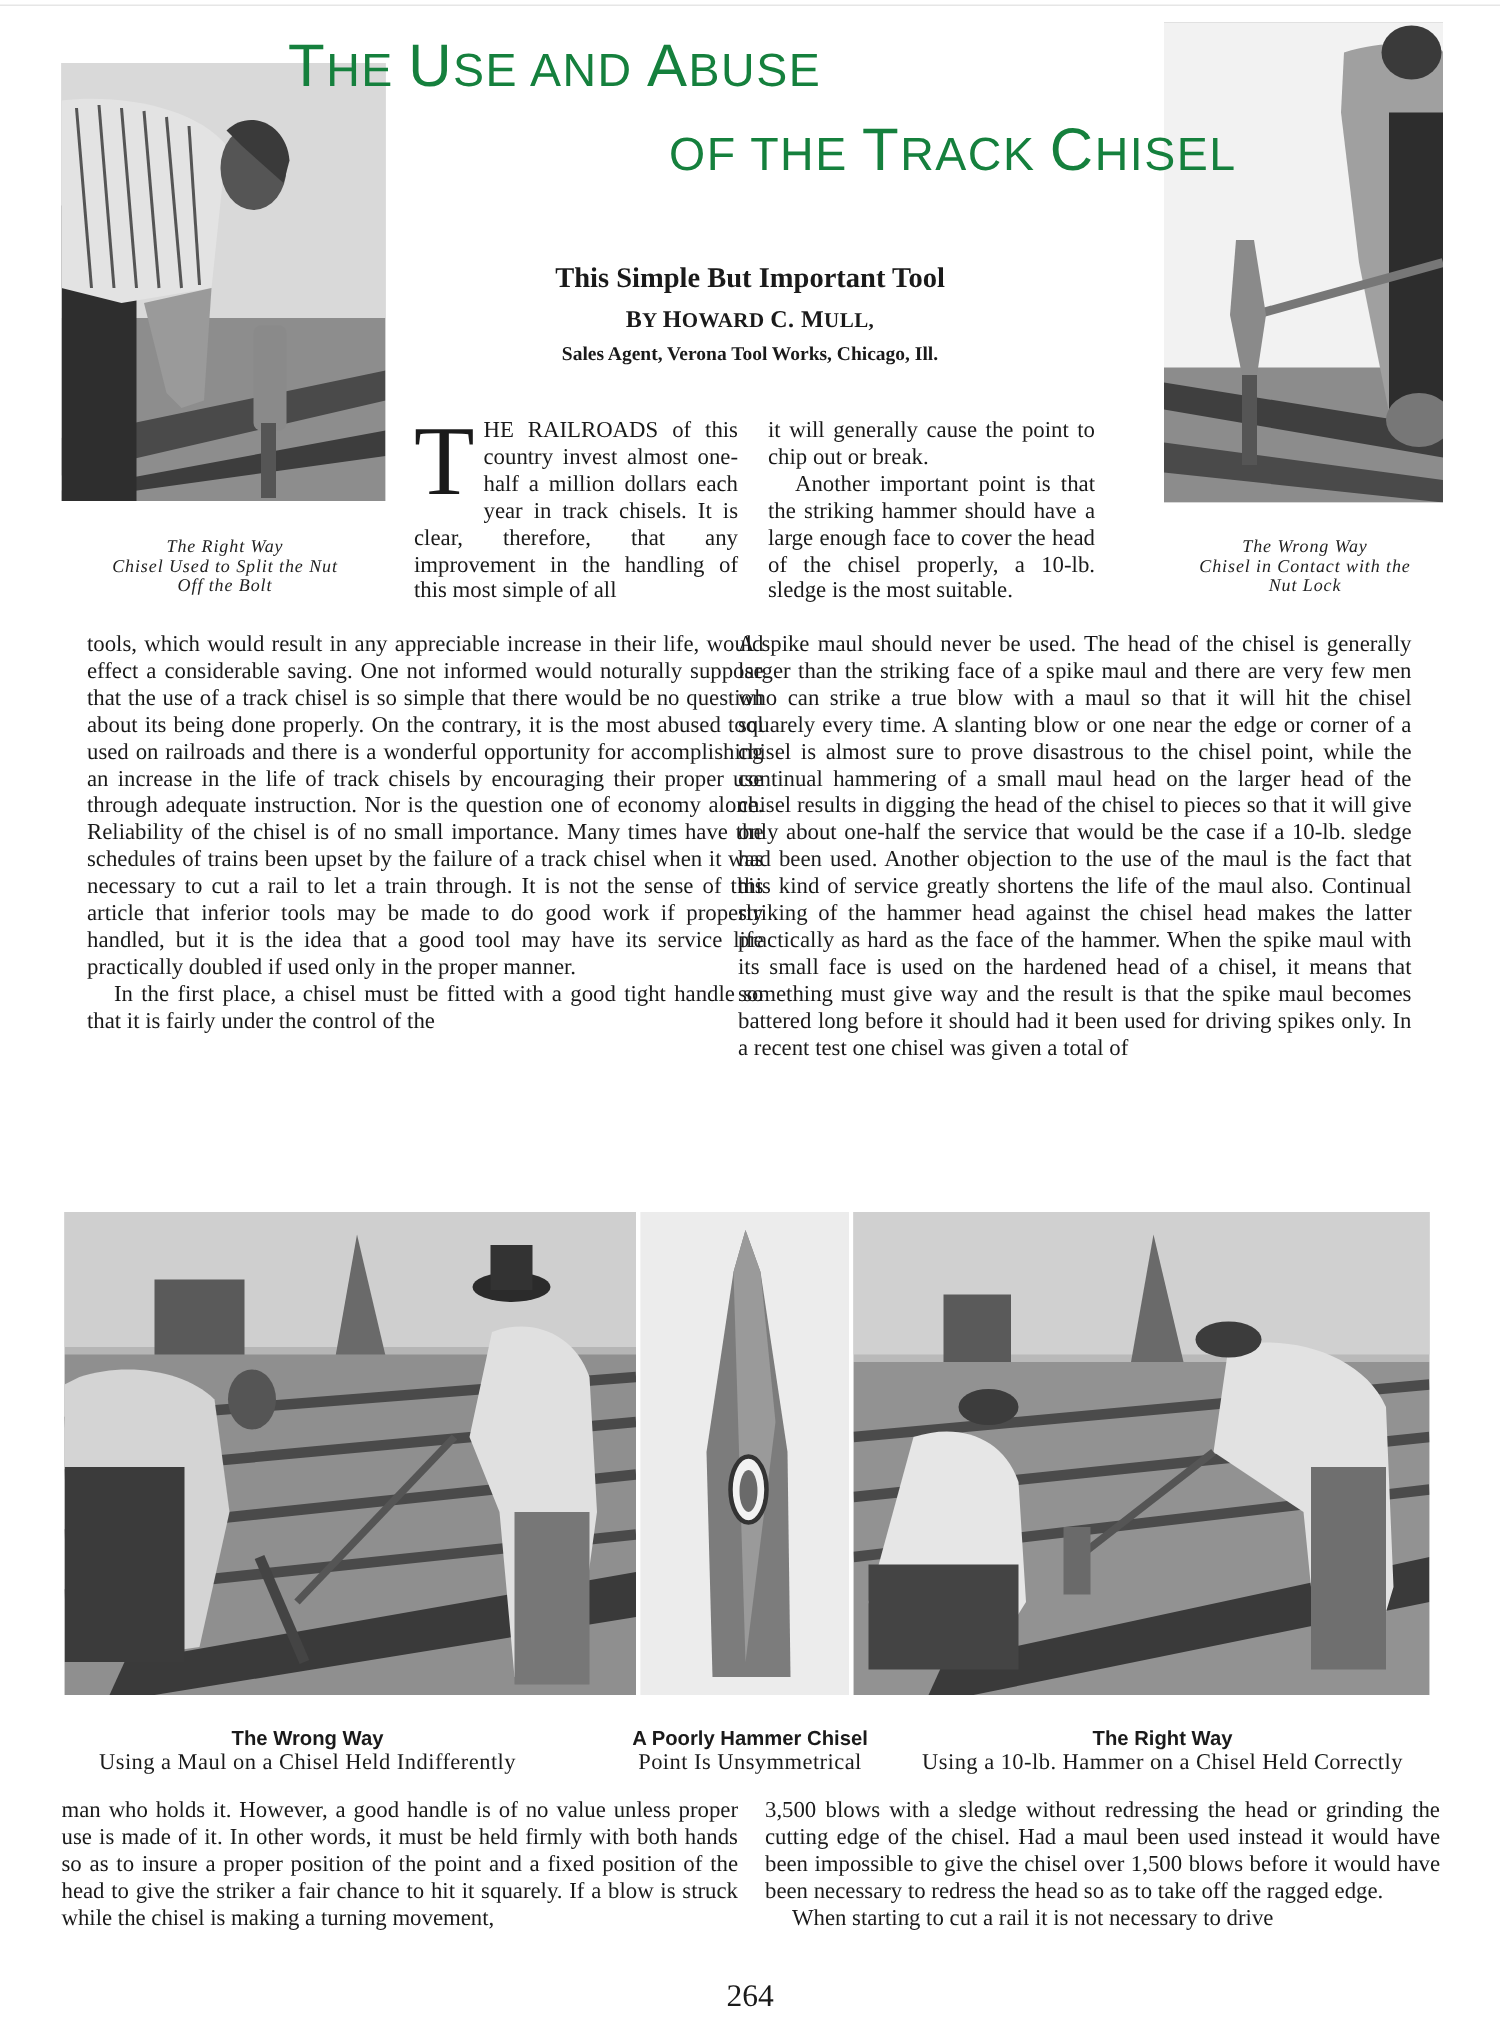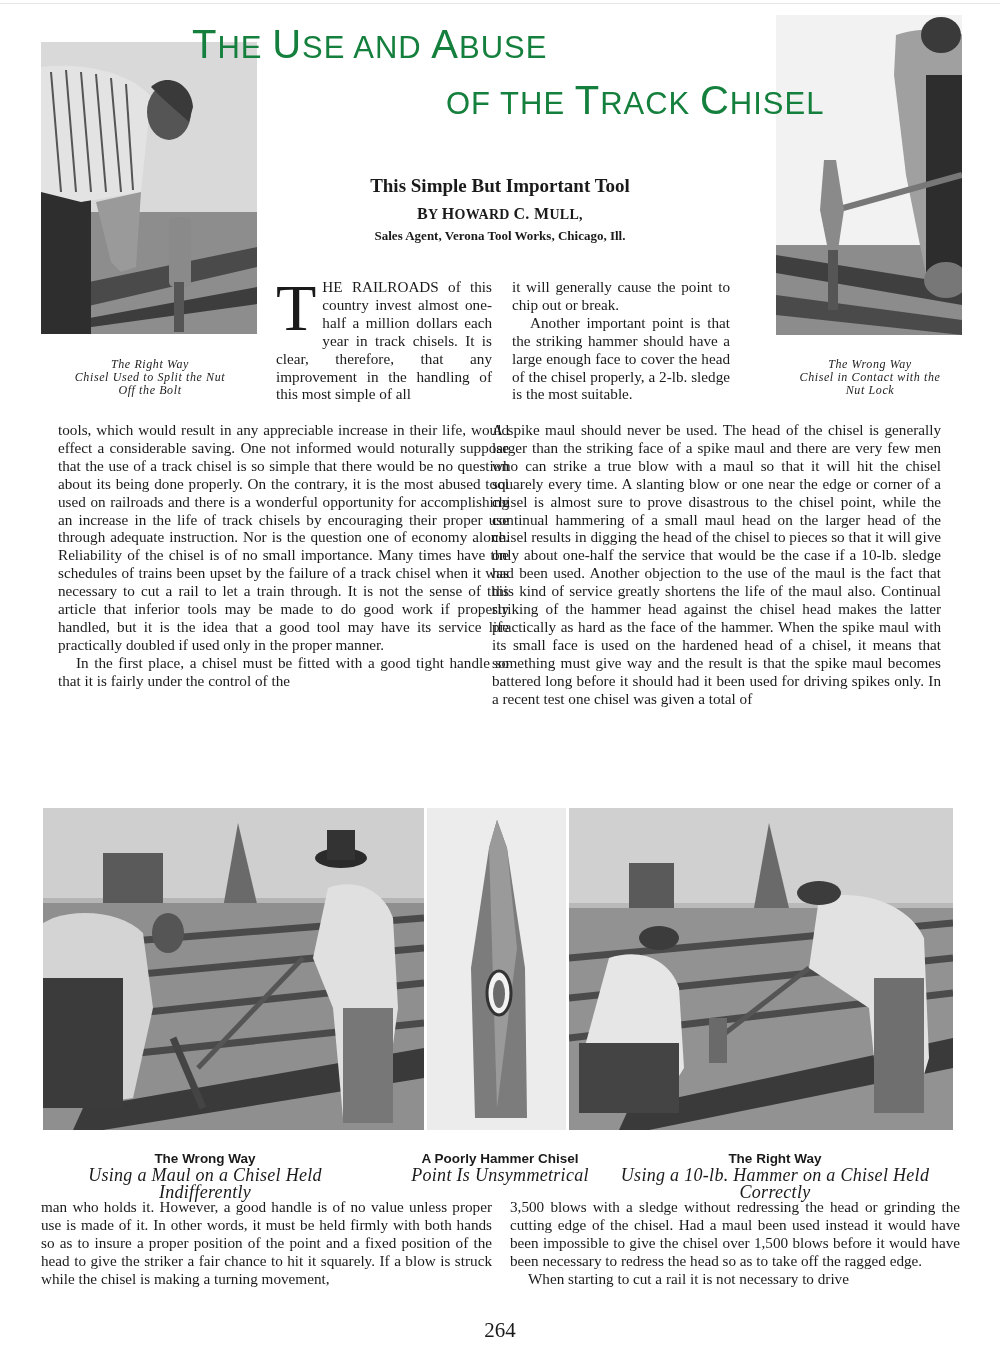--- a/index.html
+++ b/index.html
@@ -45,21 +45,21 @@
   #col-mid-left { position: absolute; left: 276px; top: 278px; width: 216px; }
   #col-mid-right { position: absolute; left: 512px; top: 278px; width: 218px; }
   #col-left-lower { position: absolute; left: 58px; top: 421px; width: 451px; }
   #col-right-lower { position: absolute; left: 492px; top: 421px; width: 449px; }
   .dropcap { float: left; font-size: 66px; line-height: 52px; margin: 4px 6px 0 0; padding: 0;
              font-family: "Liberation Serif", serif; }
 
   
   .bcap { position: absolute; text-align: center; }
   .bcap .h { font-family: "Liberation Sans", sans-serif; font-weight: bold; font-size: 13.5px; line-height: 17px; }
-  .bcap .s { font-style: italic; font-size: 18px; line-height: 17px; letter-spacing: 0.3px; }
+  .bcap .s { font-size: 15px; line-height: 17px; letter-spacing: 0.3px; }
   #bcap-wrong { left: 40px; width: 330px; top: 1150px; }
   #bcap-chisel { left: 400px; width: 200px; top: 1150px; }
   #bcap-right { left: 590px; width: 370px; top: 1150px; }
 
   #col-bottom-left { position: absolute; left: 41px; top: 1198px; width: 451px; }
   #col-bottom-right { position: absolute; left: 510px; top: 1198px; width: 450px; }
 
   .page-number { position: absolute; left: 470px; width: 60px; top: 1318px; text-align: center; font-size: 21px; }
 </style>
 </head>
@@ -125,21 +125,21 @@
   <span>This Simple But Important Tool</span>
 </h2>
 <div class="byline" id="byline"><span class="cap">B</span><span>Y </span><span class="cap">H</span><span>OWARD </span><span class="cap">C. </span><span class="cap">M</span><span>ULL,</span></div>
 <div class="affil">Sales Agent, Verona Tool Works, Chicago, Ill.</div>
 
 <div id="col-mid-left">
   <p class="para"><span class="dropcap">T</span><span>HE RAILROADS of this country invest almost one-half a million dollars each year in track chisels. It is clear, therefore, that any improvement in the handling of this most simple of all</span></p>
 </div>
 <div id="col-mid-right">
   <p class="para">it will generally cause the point to chip out or break.</p>
-  <p class="para indent">Another important point is that the striking hammer should have a large enough face to cover the head of the chisel properly, a 2-lb. sledge is the most suitable.</p>
+  <p class="para indent">Another important point is that the striking hammer should have a large enough face to cover the head of the chisel properly, a 10-lb. sledge is the most suitable.</p>
 </div>
 
 <div id="col-left-lower">
   <p class="para">tools, which would result in any appreciable increase in their life, would effect a considerable saving. One not informed would noturally suppose that the use of a track chisel is so simple that there would be no question about its being done properly. On the contrary, it is the most abused tool used on railroads and there is a wonderful opportunity for accomplishing an increase in the life of track chisels by encouraging their proper use through adequate instruction. Nor is the question one of economy alone. Reliability of the chisel is of no small importance. Many times have the schedules of trains been upset by the failure of a track chisel when it was necessary to cut a rail to let a train through. It is not the sense of this article that inferior tools may be made to do good work if properly handled, but it is the idea that a good tool may have its service life practically doubled if used only in the proper manner.</p>
   <p class="para indent">In the first place, a chisel must be fitted with a good tight handle so that it is fairly under the control of the</p>
 </div>
 <div id="col-right-lower">
   <p class="para">A spike maul should never be used. The head of the chisel is generally larger than the striking face of a spike maul and there are very few men who can strike a true blow with a maul so that it will hit the chisel squarely every time. A slanting blow or one near the edge or corner of a chisel is almost sure to prove disastrous to the chisel point, while the continual hammering of a small maul head on the larger head of the chisel results in digging the head of the chisel to pieces so that it will give only about one-half the service that would be the case if a 10-lb. sledge had been used. Another objection to the use of the maul is the fact that this kind of service greatly shortens the life of the maul also. Continual striking of the hammer head against the chisel head makes the latter practically as hard as the face of the hammer. When the spike maul with its small face is used on the hardened head of a chisel, it means that something must give way and the result is that the spike maul becomes battered long before it should had it been used for driving spikes only. In a recent test one chisel was given a total of</p>
 </div>
 

